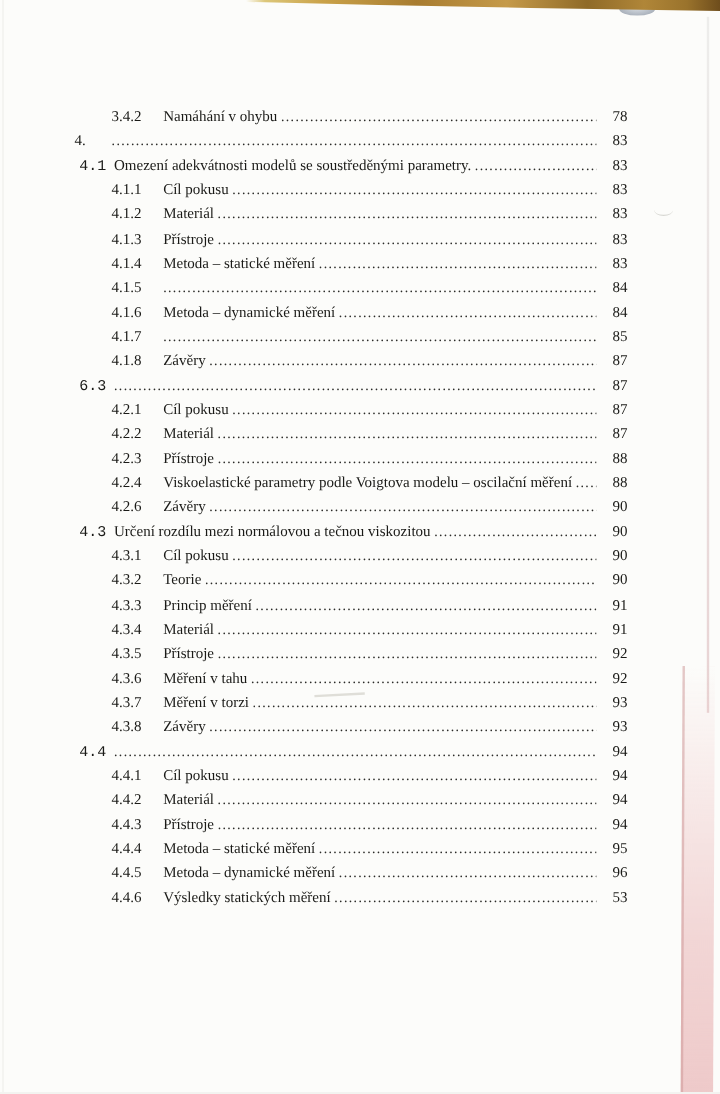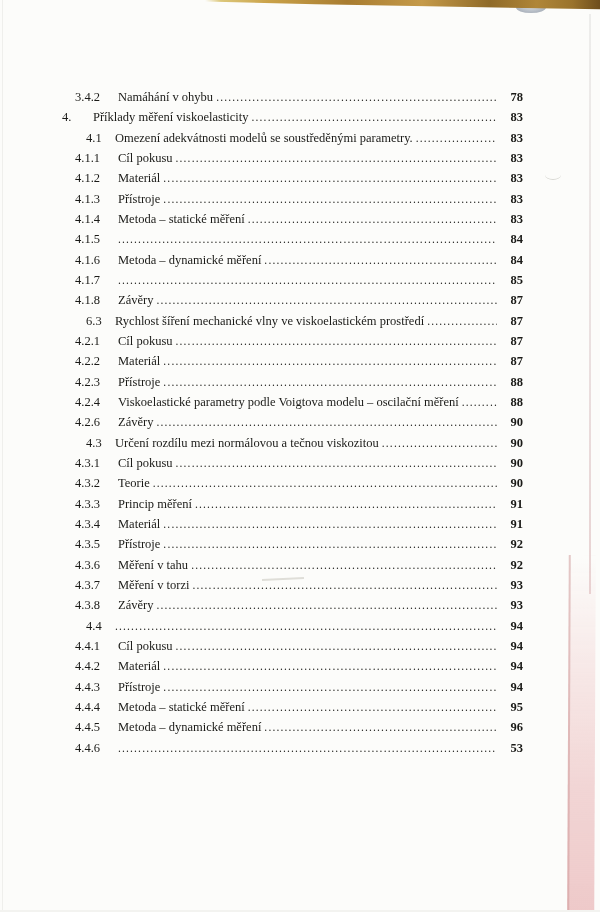--- a/index.html
+++ b/index.html
@@ -54,31 +54,31 @@
     position:absolute;left:60px;top:87px;width:463px;z-index:3;
   }
   .row{
     display:flex;align-items:baseline;
     height:20.33px;line-height:20.33px;
     font-size:12.5px;color:#1a1a17;
     white-space:nowrap;
   }
   .num{flex:none;}
   .l1 .num{margin-left:2px;width:31px;}
-  .l2 .num{margin-left:26px;width:29px;}
-  .l3 .num{margin-left:15px;width:43px;}
+  .l2 .num{margin-left:6px;width:29px;font-family:Liberation Mono, monospace;}
+  .l3 .num{margin-left:33px;width:43px;}
   .title{flex:none;padding-right:3px;}
   .leader{
     flex:1;min-width:6px;overflow:hidden;
     font-size:11.5px;letter-spacing:1.15px;color:#2b2b28;
   }
   .leader::after{
     content:"....................................................................................................................................................................";
   }
-  .pg{flex:none;width:26px;text-align:right;font-weight:bold;}
+  .pg{flex:none;width:26px;text-align:right;}
 </style>
 </head>
 <body>
 
 <div>
   <div class="book-edge"></div>
   <div class="clip-mark"></div>
   <div class="edge-line"></div>
   <div class="pink-strip"></div>
   <div class="left-scan-edge"></div>
@@ -91,21 +91,20 @@
     <span class="num">3.4.2</span>
     <span class="title">Namáhání v ohybu</span>
     <span class="leader"></span>
     <span class="pg">78</span>
   </div>
 
 
 
   <div class="row l1">
     <span class="num">4.</span>
-    <span class="title">Příklady měření viskoelasticity</span>
     <span class="leader"></span>
     <span class="pg">83</span>
   </div>
 
   <div class="row l2">
     <span class="num">4.1</span>
     <span class="title">Omezení adekvátnosti modelů se soustředěnými parametry.</span>
     <span class="leader"></span>
     <span class="pg">83</span>
   </div>
@@ -159,21 +158,20 @@
 
   <div class="row l3">
     <span class="num">4.1.8</span>
     <span class="title">Závěry</span>
     <span class="leader"></span>
     <span class="pg">87</span>
   </div>
 
   <div class="row l2">
     <span class="num">6.3</span>
-    <span class="title">Rychlost šíření mechanické vlny ve viskoelastickém prostředí</span>
     <span class="leader"></span>
     <span class="pg">87</span>
   </div>
 
   <div class="row l3">
     <span class="num">4.2.1</span>
     <span class="title">Cíl pokusu</span>
     <span class="leader"></span>
     <span class="pg">87</span>
   </div>
@@ -306,17 +304,18 @@
 
   <div class="row l3">
     <span class="num">4.4.5</span>
     <span class="title">Metoda – dynamické měření</span>
     <span class="leader"></span>
     <span class="pg">96</span>
   </div>
 
   <div class="row l3">
     <span class="num">4.4.6</span>
+    <span class="title">Výsledky statických měření</span>
     <span class="leader"></span>
     <span class="pg">53</span>
   </div>
 </main>
 </div>
 
 </body></html>

